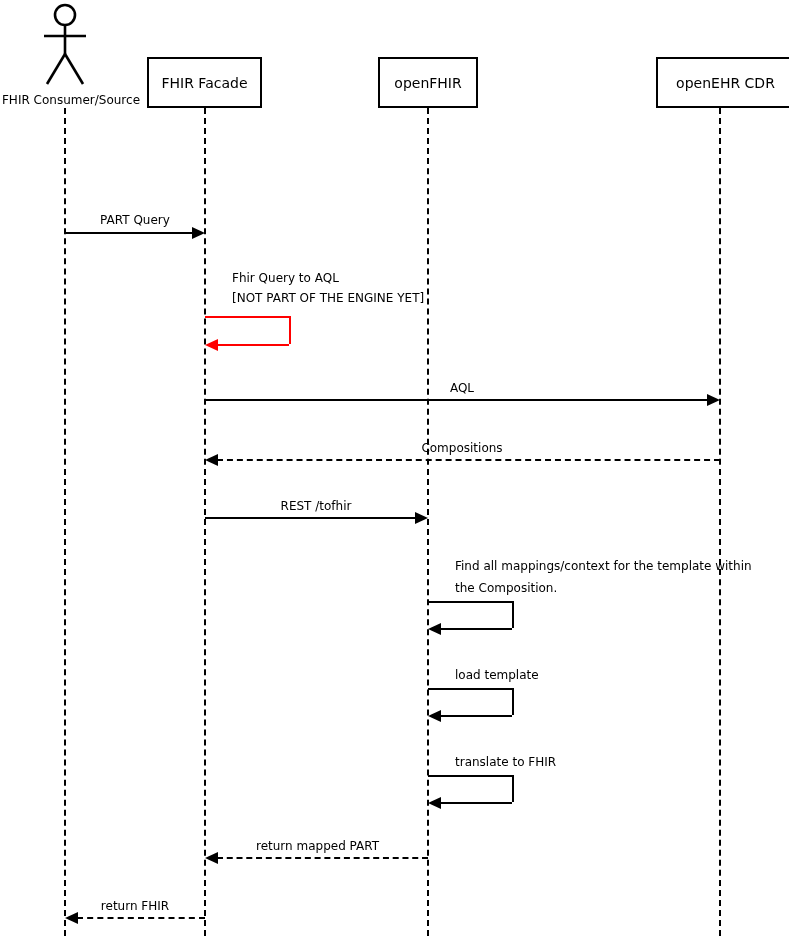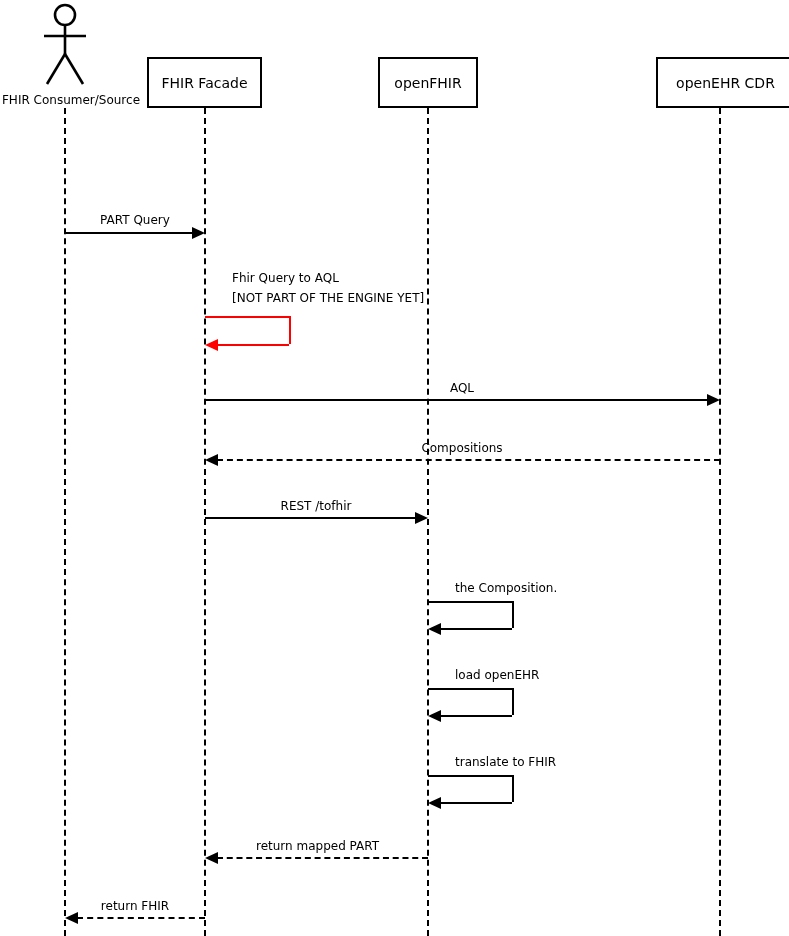--- a/index.html
+++ b/index.html
@@ -70,27 +70,28 @@
   <div class="arr right" style="left:707px; top:394px;"></div>
 
   <div class="msg-label center" style="left:402px; top:441px; width:120px;">Compositions</div>
   <div class="hline dashed" style="left:217px; top:459px; width:503px;"></div>
   <div class="arr left" style="left:205px; top:454px;"></div>
 
   <div class="msg-label center" style="left:256px; top:499px; width:120px;">REST /tofhir</div>
   <div class="hline" style="left:205px; top:517px; width:211px;"></div>
   <div class="arr right" style="left:415px; top:512px;"></div>
 
+  <div class="msg-label" style="left:455px; top:559px;">Find all mappings/context for the template within</div>
   <div class="msg-label" style="left:455px; top:581px;">the Composition.</div>
   <div class="hline" style="left:428px; top:601px; width:86px;"></div>
   <div class="vline" style="left:512px; top:601px; height:27px;"></div>
   <div class="hline" style="left:440px; top:628px; width:72px;"></div>
   <div class="arr left" style="left:428px; top:623px;"></div>
 
-  <div class="msg-label" style="left:455px; top:668px;">load openEHR</div>
+  <div class="msg-label" style="left:455px; top:668px;">load template</div>
   <div class="hline" style="left:428px; top:688px; width:86px;"></div>
   <div class="vline" style="left:512px; top:688px; height:27px;"></div>
   <div class="hline" style="left:440px; top:715px; width:72px;"></div>
   <div class="arr left" style="left:428px; top:710px;"></div>
 
   <div class="msg-label" style="left:455px; top:755px;">translate to FHIR</div>
   <div class="hline" style="left:428px; top:775px; width:86px;"></div>
   <div class="vline" style="left:512px; top:775px; height:27px;"></div>
   <div class="hline" style="left:440px; top:802px; width:72px;"></div>
   <div class="arr left" style="left:428px; top:797px;"></div>

